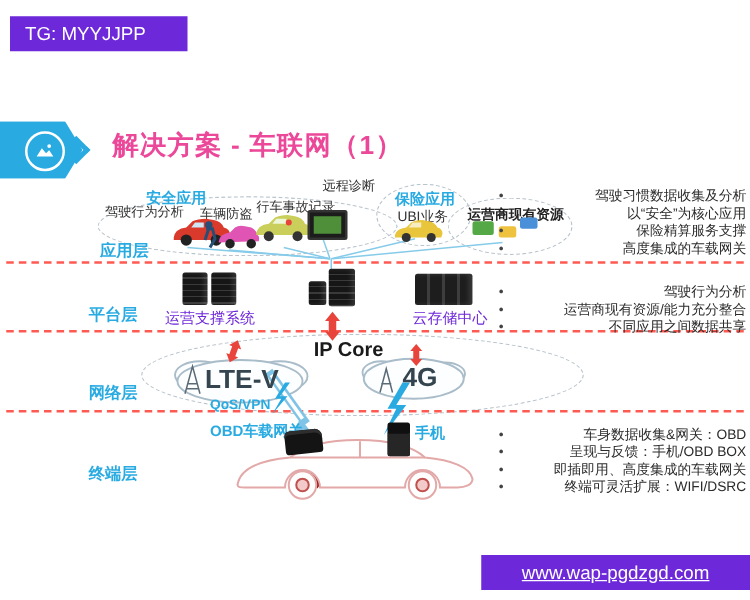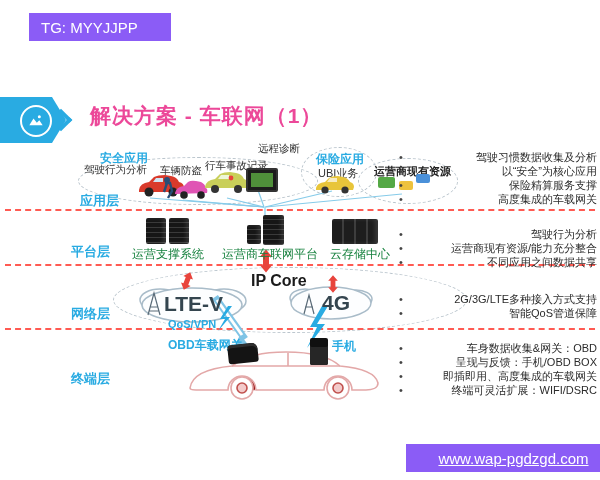--- a/index.html
+++ b/index.html
@@ -1,21 +1,21 @@
 <!DOCTYPE html>
 <html><head>
 <meta charset="utf-8">
 <style>
   html,body{margin:0;padding:0;}
   body{font-family:"Liberation Sans","DejaVu Sans",sans-serif;background:#fff;}
   #stage{position:relative;width:600px;height:480px;background:#fff;overflow:hidden;}
   .abs{position:absolute;}
 
   
-  .badge{background:#8b5cf6;color:#fff;display:flex;align-items:center;margin-left:21px;}
+  .badge{background:#6d28d9;color:#fff;display:flex;align-items:center;}
   #tg-badge{left:8px;top:13px;width:130px;height:28px;font-size:15px;padding-left:12px;}
   #site-badge{left:385px;top:444px;width:215px;height:28px;font-size:15px;justify-content:center;text-decoration:underline;}
 
   
   #banner{left:0;top:97px;width:80px;height:46px;background:#29abe2;
     clip-path:polygon(0 0,52px 0,66px 50%,52px 100%,0 100%);}
   #banner-tip{left:53px;top:112px;width:12px;height:12px;border-top:4px solid #29abe2;border-right:4px solid #29abe2;transform:rotate(45deg);}
   #banner-circle{left:20px;top:105px;width:28px;height:28px;border:2px solid #fff;border-radius:50%;display:flex;align-items:center;justify-content:center;}
   #page-title{left:90px;top:102px;font-size:21px;font-weight:bold;color:#ec4899;letter-spacing:1px;}
 
@@ -25,21 +25,21 @@
 
   
   .dcloud{border:1.5px dashed #b9c4cc;border-radius:50%;}
 
   .applabel{font-size:10.5px;color:#333;white-space:nowrap;}
   .cyanlabel{color:#29abe2;font-weight:bold;font-size:12px;white-space:nowrap;}
   .darklabel{font-size:11px;font-weight:bold;color:#222;white-space:nowrap;}
 
   
   .tower{background:repeating-linear-gradient(#161616 0 4px,#3a3a3a 4px 5px);border-radius:2px;box-shadow:inset -3px 0 4px rgba(255,255,255,.12);}
-  .node-label{font-size:12px;color:#15803d;white-space:nowrap;}
+  .node-label{font-size:12px;color:#6d28d9;white-space:nowrap;}
 
   
   #ipcore{font-size:16px;font-weight:bold;color:#1a1a1a;}
   .cloud-name{font-size:21px;font-weight:bold;color:#34454f;}
   #qos{font-size:11px;color:#29abe2;font-weight:bold;}
 
   
   #obd-device{left:228px;top:344px;width:30px;height:19px;background:#141414;border-radius:4px 6px 3px 3px;box-shadow:inset 0 3px 0 #2e2e2e;transform:rotate(-6deg);}
   #phone-device{left:310px;top:338px;width:18px;height:27px;background:#101010;border-radius:2px;box-shadow:inset 0 -18px 0 #262626;}
 
@@ -138,21 +138,21 @@
       <circle cx="16" cy="7" r="1.8" fill="#fff"></circle>
     </svg>
   </div>
   <div class="abs" id="page-title">解决方案 - 车联网（1）</div>
 
   <div class="abs layer-label" style="left:80px;top:192px;">应用层</div>
   <div class="abs layer-label" style="left:71px;top:243px;">平台层</div>
   <div class="abs layer-label" style="left:71px;top:305px;">网络层</div>
   <div class="abs layer-label" style="left:71px;top:370px;">终端层</div>
 
-  <div class="abs cyanlabel" style="left:100px;top:150px;">安全应用</div>
+  <div class="abs cyanlabel" style="left:117px;top:150px;">安全应用</div>
   <div class="abs applabel" style="left:84px;top:163px;">驾驶行为分析</div>
   <div class="abs applabel" style="left:160px;top:164px;">车辆防盗</div>
   <div class="abs applabel" style="left:205px;top:159px;">行车事故记录</div>
   <div class="abs applabel" style="left:258px;top:142px;">远程诊断</div>
 
   <svg class="abs" style="left:136px;top:174px;" width="50" height="24" viewBox="0 0 50 24">
     <path d="M3 16 Q4 9 13 8 L18 3 Q22 1 29 1 L35 2 Q41 3 43 8 Q48 9 48 14 L47 18 L3 18 Z" fill="#d93a2b"></path>
     <circle cx="13" cy="18" r="4.5" fill="#222"></circle>
       <circle cx="37" cy="18" r="4.5" fill="#222"></circle>
     <path d="M20 4 L27 4 L27 8 L17 8 Z" fill="#cfe6f5"></path>
@@ -188,21 +188,20 @@
   <div class="abs tile" style="left:378px;top:177px;width:17px;height:11px;background:#54a845;"></div>
   <div class="abs tile" style="left:399px;top:181px;width:14px;height:9px;background:#eec23e;"></div>
   <div class="abs tile" style="left:416px;top:174px;width:14px;height:9px;background:#4a90d9;"></div>
 
   <div class="abs tower" style="left:146px;top:218px;width:20px;height:26px;"></div>
   <div class="abs tower" style="left:169px;top:218px;width:20px;height:26px;"></div>
   <div class="abs node-label" style="left:132px;top:246px;">运营支撑系统</div>
 
   <div class="abs tower" style="left:247px;top:225px;width:14px;height:19px;"></div>
   <div class="abs tower" style="left:263px;top:215px;width:21px;height:30px;"></div>
-  <div class="abs node-label" style="left:222px;top:246px;">运营商车联网平台</div>
 
   <div class="abs tower" style="left:332px;top:219px;width:46px;height:25px;background:repeating-linear-gradient(90deg,#1d1d1d 0 10px,#3d3d3d 10px 12px);"></div>
   <div class="abs node-label" style="left:330px;top:246px;">云存储中心</div>
 
   <div class="abs" id="ipcore" style="left:251px;top:272px;">IP Core</div>
   <div class="abs cloud-name" style="left:164px;top:292px;text-align:right;">LTE-V</div>
   <div class="abs" id="qos" style="left:168px;top:318px;">QoS/VPN</div>
   <div class="abs cloud-name" style="left:322px;top:291px;">4G</div>
 
   <div class="abs cyanlabel" style="left:168px;top:337px;">OBD车载网关</div>
@@ -214,24 +213,20 @@
     <div class="note-item">驾驶习惯数据收集及分析</div>
     <div class="note-item">以“安全”为核心应用</div>
     <div class="note-item">保险精算服务支撑</div>
     <div class="note-item">高度集成的车载网关</div>
   </div>
   <div class="abs note" style="top:227px;">
     <div class="note-item">驾驶行为分析</div>
     <div class="note-item">运营商现有资源/能力充分整合</div>
     <div class="note-item">不同应用之间数据共享</div>
   </div>
-  <div class="abs note" style="top:292px;">
-    <div class="note-item">2G/3G/LTE多种接入方式支持</div>
-    <div class="note-item">智能QoS管道保障</div>
-  </div>
   <div class="abs note" style="top:341px;">
     <div class="note-item">车身数据收集&amp;网关：OBD</div>
     <div class="note-item">呈现与反馈：手机/OBD BOX</div>
     <div class="note-item">即插即用、高度集成的车载网关</div>
     <div class="note-item">终端可灵活扩展：WIFI/DSRC</div>
   </div>
 
 </div>
 
 </body></html>

